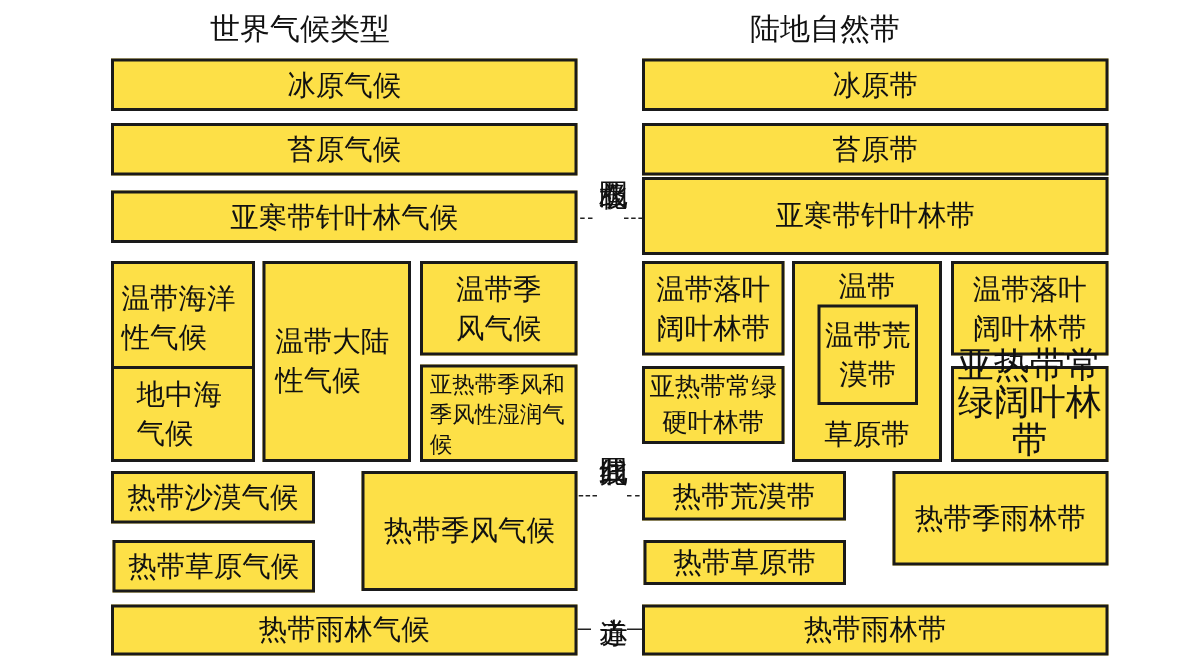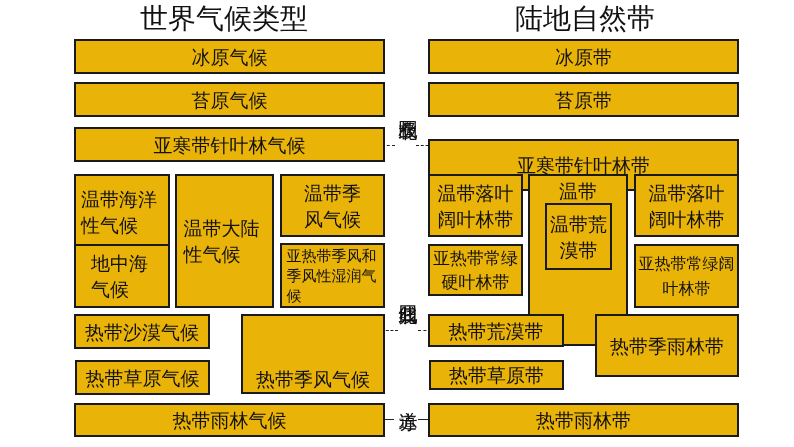--- a/index.html
+++ b/index.html
@@ -1,24 +1,24 @@
 <!DOCTYPE html>
 <html><head>
 <meta charset="utf-8">
 <style>
   html, body { margin: 0; padding: 0; background: #ffffff; }
   body { width: 794px; height: 447px; position: relative; overflow: hidden;
          font-family: "DejaVu Serif", "Liberation Serif", serif; color: #111111; }
-  .title { position: absolute; top: 6px; height: 26px; line-height: 26px; font-size: 28px;
-           text-align: center; white-space: nowrap; }
-  .box { position: absolute; box-sizing: border-box; border: 2px solid #1a1a1a; background: #eab308;
+  .title { position: absolute; top: 6px; height: 26px; line-height: 26px; font-size: 20px;
+           white-space: nowrap; }
+  .box { position: absolute; box-sizing: border-box; border: 2px solid #1a1a1a; background: #fde047;
          display: flex; align-items: center; justify-content: center; text-align: center; }
   .box span { display: block; }
   .f19 { font-size: 19px; line-height: 26px; }
-  .f18 { font-size: 16px; line-height: 25px; }
+  .f18 { font-size: 24px; line-height: 25px; align-items: flex-end; }
   .f16 { font-size: 15px; line-height: 22px; }
   .f17 { font-size: 17px; line-height: 24px; }
   .wrap { white-space: normal; word-break: break-all; }
   .vlabel { position: absolute; width: 24px; text-align: center; font-size: 19px; line-height: 21px;
             writing-mode: vertical-rl; text-orientation: upright; letter-spacing: 0px; background: #fff; }
   .line { position: absolute; height: 0; }
   .dash { border-top: 1.5px dashed #222222; }
   .solid { border-top: 1.5px solid #222222; }
   .grass-label { position: absolute; left: 0; right: 0; text-align: center; }
 </style>
@@ -60,49 +60,50 @@
 <div class="box f16" style="left:280px; top:243px; width:105px; height:65px;">
   <span class="wrap" style="width:92px; text-align:left; line-height:20px;">亚热带季风和季风性湿润气候</span>
 </div>
 
 <div class="box f19" style="left:74px; top:314px; width:136px; height:35px;">
   <span>热带沙漠气候</span>
 </div>
 <div class="box f19" style="left:75px; top:360px; width:135px; height:35px;">
   <span>热带草原气候</span>
 </div>
-<div class="box f19" style="left:241px; top:314px; width:144px; height:80px;align-items:flex-end;">
+<div class="box f19" style="left:241px; top:314px; width:144px; height:80px;">
   <span>热带季风气候</span>
 </div>
 <div class="box f19" style="left:74px; top:403px; width:311px; height:34px;">
   <span>热带雨林气候</span>
 </div>
 
 <div class="box f19" style="left:428px; top:39px; width:311px; height:35px;">
   <span>冰原带</span>
 </div>
 <div class="box f19" style="left:428px; top:82px; width:311px; height:35px;">
   <span>苔原带</span>
 </div>
-<div class="box f19" style="left:428px; top:139px; width:311px; height:52px;">
+<div class="box f19" style="left:428px; top:118px; width:311px; height:52px;">
   <span>亚寒带针叶林带</span>
 </div>
 
 <div class="box f19" style="left:428px; top:174px; width:95px; height:63px;">
   <span class="wrap" style="width:82px;">温带落叶阔叶林带</span>
 </div>
 <div class="box f17" style="left:428px; top:244px; width:95px; height:52px;">
   <span class="wrap" style="width:90px;">亚热带常绿硬叶林带</span>
 </div>
 
-<div class="box" style="left:528px; top:174px; width:100px; height:172px; display:block;">
+<div class="box" style="left:528px; top:174px; width:100px; height:134px; display:block;">
   <div class="grass-label f19" style="top:2px;">温带</div>
   <div class="box f19" style="left:15px; top:27px; width:67px; height:67px;">
     <span class="wrap" style="width:62px;">温带荒漠带</span>
   </div>
+  <div class="grass-label f19" style="top:101px;">草原带</div>
 </div>
 
 <div class="box f19" style="left:634px; top:174px; width:105px; height:63px;">
   <span class="wrap" style="width:82px;">温带落叶阔叶林带</span>
 </div>
 <div class="box f18" style="left:634px; top:244px; width:105px; height:64px;">
   <span class="wrap" style="width:96px;">亚热带常绿阔叶林带</span>
 </div>
 
 <div class="box f19" style="left:428px; top:314px; width:136px; height:33px;">

